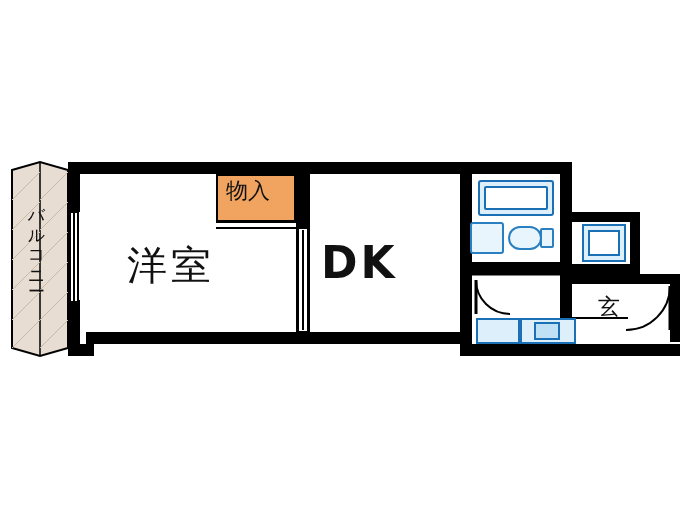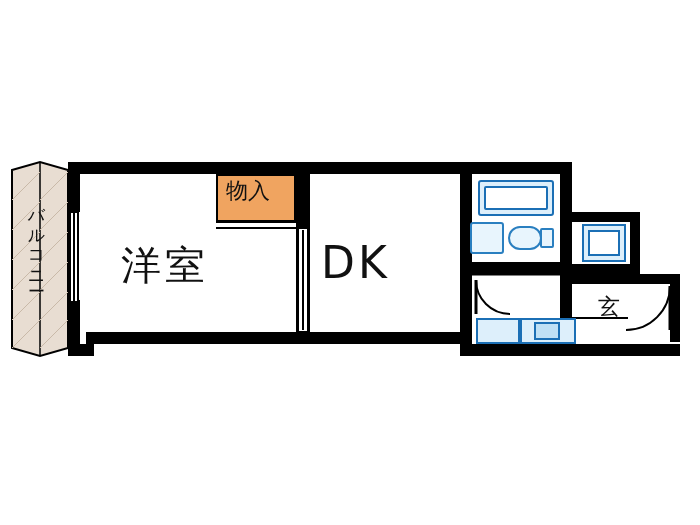--- a/index.html
+++ b/index.html
@@ -96,23 +96,23 @@
     <line x1="670" y1="286" x2="670" y2="330" stroke="#000000" stroke-width="3"></line>
 
     <line x1="572" y1="318" x2="628" y2="318" stroke="#000000" stroke-width="2"></line>
   </svg>
 
   <div class="closet" style="left:216px;top:174px;width:80px;height:48px;border:2px solid #000;"></div>
   <div class="label" style="left:226px;top:180px;font-size:22px;">物入</div>
 
   <div class="label vtext" style="left:28px;top:196px;font-size:17px;">バルコニー</div>
 
-  <div class="label" style="left:121px;top:245px;font-size:40px;letter-spacing:4px;">洋室</div>
+  <div class="label" style="left:127px;top:245px;font-size:40px;letter-spacing:4px;">洋室</div>
 
-  <div class="label" style="left:321px;top:241px;font-size:44px;font-weight:normal;letter-spacing:3px;">DK</div>
+  <div class="label" style="left:321px;top:241px;font-size:44px;font-weight:bold;letter-spacing:3px;">DK</div>
 
   <div class="label" style="left:598px;top:296px;font-size:22px;">玄</div>
 
   <div class="fix" style="left:478px;top:180px;width:76px;height:36px;border-radius:3px;"></div>
   <div class="fix" style="left:484px;top:186px;width:64px;height:24px;border-radius:2px;background:#ffffff;border:2px solid #1b6fb5;"></div>
 
   <div class="fixlight" style="left:508px;top:226px;width:34px;height:24px;border-radius:14px;"></div>
   <div class="fixlight" style="left:540px;top:228px;width:14px;height:20px;border-radius:2px;"></div>
 
   <div class="fixlight" style="left:470px;top:222px;width:34px;height:32px;border-radius:3px;"></div>

